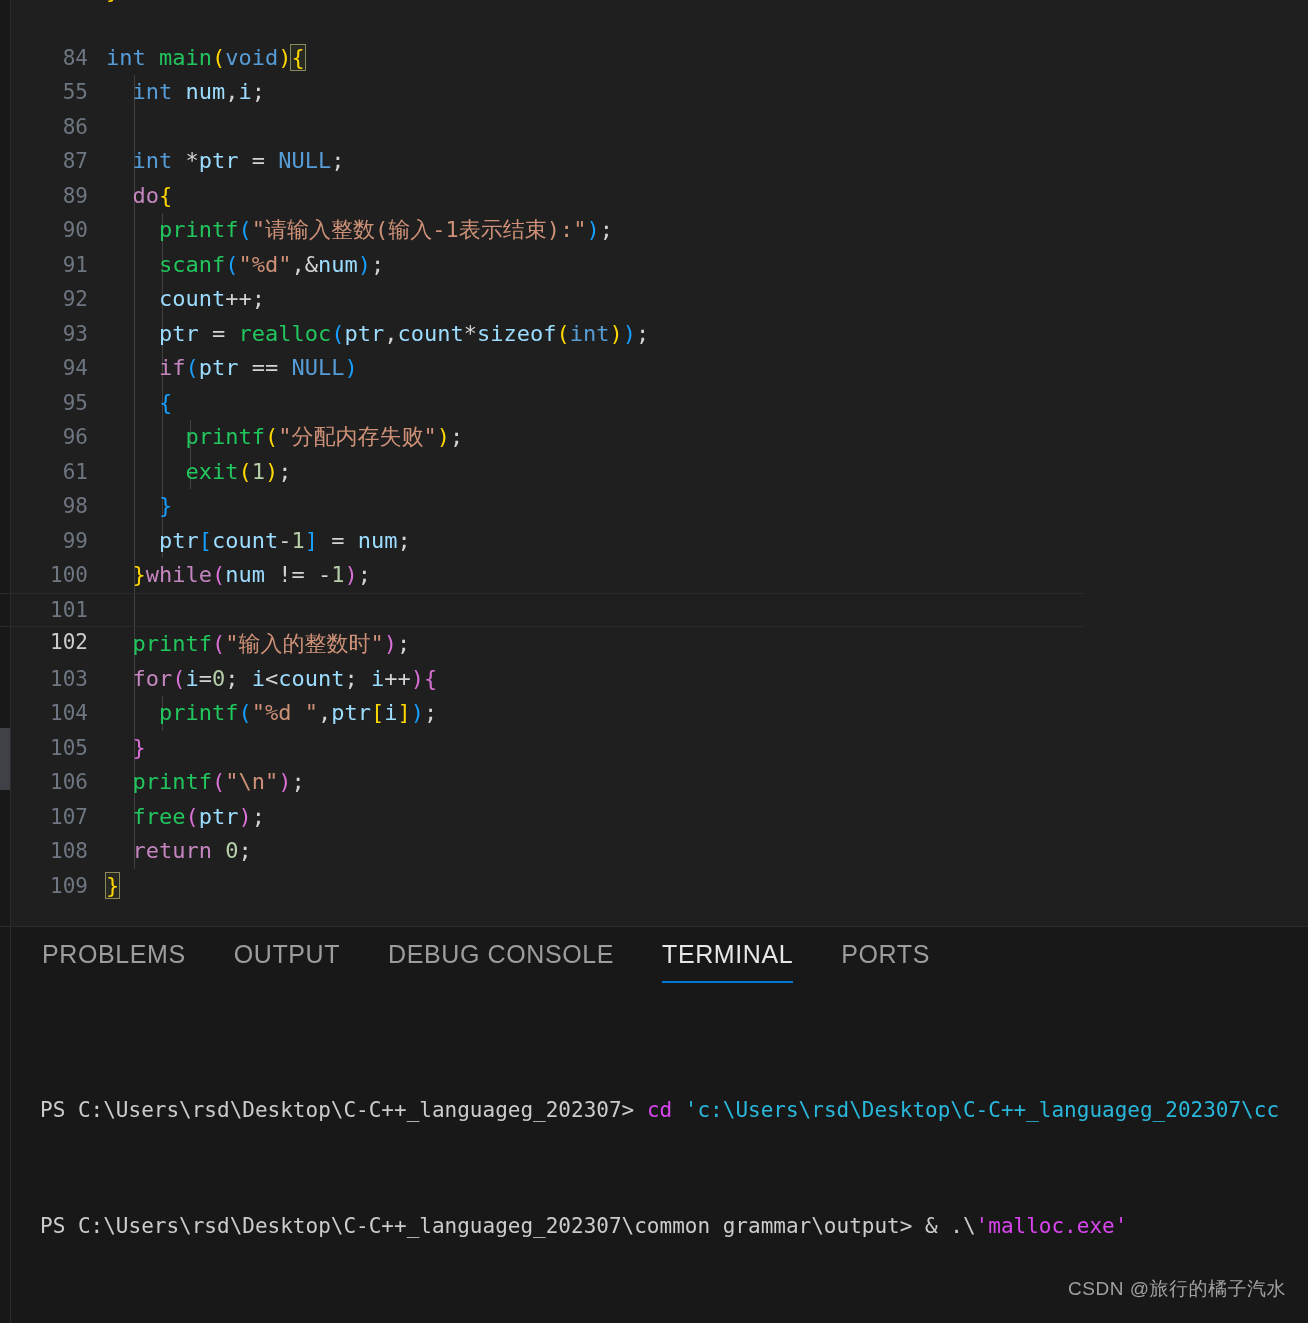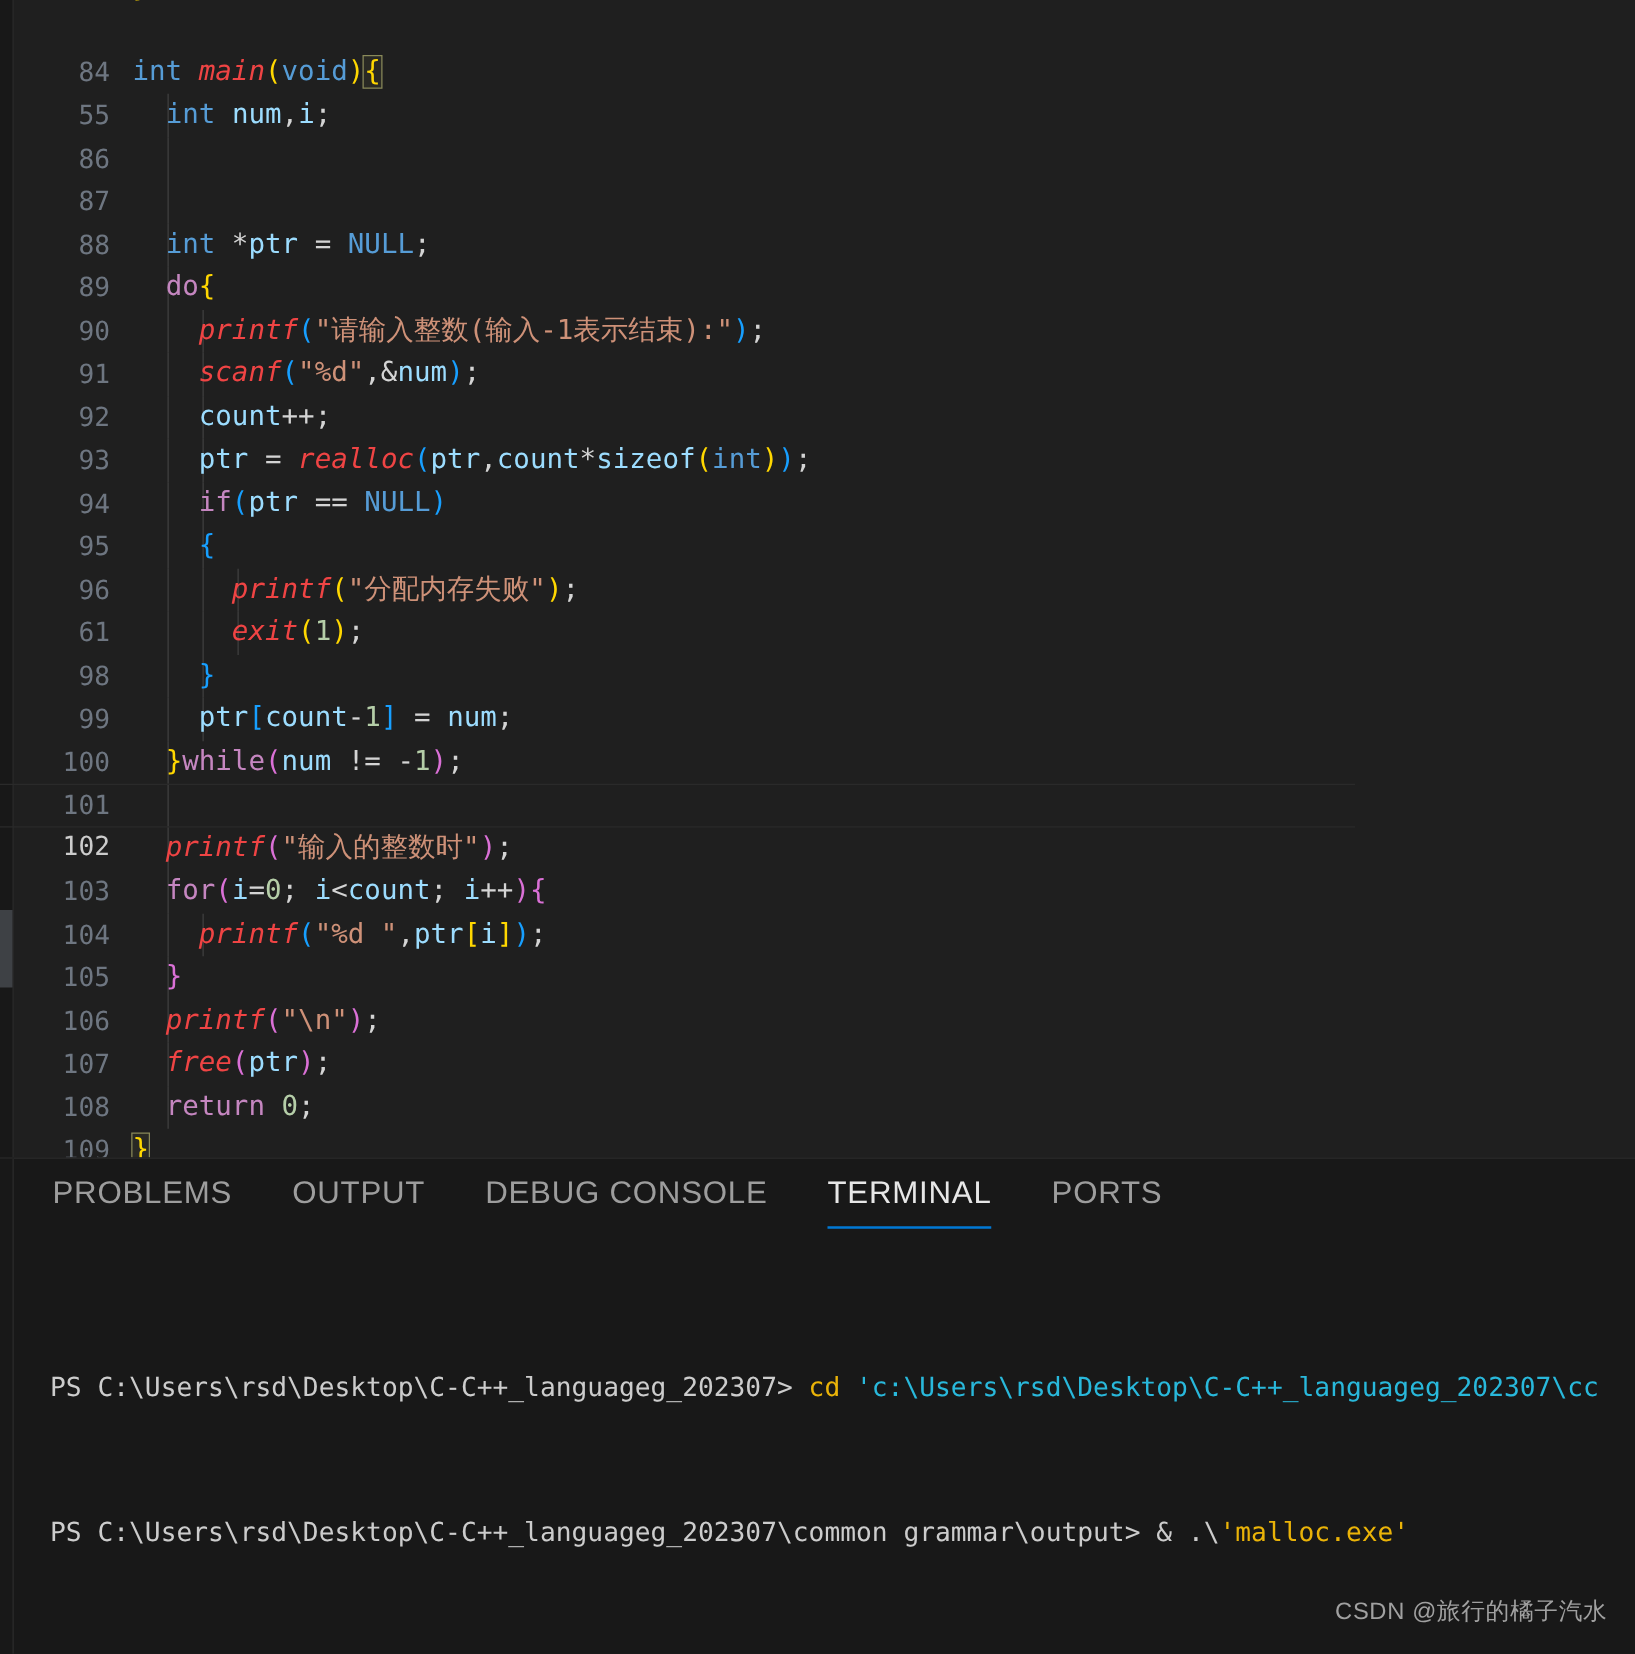--- a/index.html
+++ b/index.html
@@ -67,21 +67,21 @@
   
   .guide {
     position: absolute;
     top: 0; width: 1px; height: 100%;
     background: #404040;
   }
 
   
   .t-kw      { color: #569cd6; }  
   .t-ctrl    { color: #c586c0; }  
-  .t-fn      { color: #ef4444; font-style: italic; }  
+  .t-fn      { color: #22c55e; }  
   .t-var     { color: #9cdcfe; }  
   .t-str     { color: #ce9178; }  
   .t-num     { color: #b5cea8; }  
   .t-const   { color: #569cd6; }  
   .t-p1      { color: #ffd700; }  
   .t-p2      { color: #da70d6; }  
   .t-p3      { color: #179fff; }
   .t-plain   { color: #d4d4d4; }
 
   .brkhl {
@@ -137,21 +137,21 @@
     padding: 24px 0 0 30px;
     font-family: "DejaVu Sans Mono", "Liberation Mono", monospace;
     font-size: 21px;
     line-height: 29px;
     color: #cccccc;
     white-space: pre;
     overflow: hidden;
   }
   .term-line { white-space: pre; height: 29px; }
   .c-white  { color: #cccccc; }
-  .c-yellow { color: #eab308; }
+  .c-yellow { color: #d946ef; }
   .c-cyan   { color: #29b8db; }
 
   #watermark {
     position: absolute;
     right: 22px; bottom: 22px;
     font-family: "Liberation Sans", sans-serif;
     font-size: 19px;
     color: #a0a0a0;
     letter-spacing: 0.5px;
   }
@@ -194,25 +194,20 @@
       <span class="ln">86</span>
       <span class="guide" style="left:134px;"></span>
       <span class="code-text"><span class="t-plain">  </span><span class="t-kw">int</span><span class="t-plain"> </span><span class="t-var">num</span><span class="t-plain">,</span><span class="t-var">i</span><span class="t-plain">;</span></span>
     </div>
 
     <div class="code-line">
       <span class="ln">87</span>
       <span class="guide" style="left:134px;"></span>
     </div>
 
-    <div class="code-line">
-      <span class="ln">88</span>
-      <span class="guide" style="left:134px;"></span>
-      <span class="code-text"></span>
-    </div>
 
     <div class="code-line">
       <span class="ln">89</span>
       <span class="guide" style="left:134px;"></span>
       <span class="code-text"><span class="t-plain">  </span><span class="t-kw">int</span><span class="t-plain"> *</span><span class="t-var">ptr</span><span class="t-plain"> = </span><span class="t-const">NULL</span><span class="t-plain">;</span></span>
     </div>
 
     <div class="code-line">
       <span class="ln">90</span>
       <span class="guide" style="left:134px;"></span>

